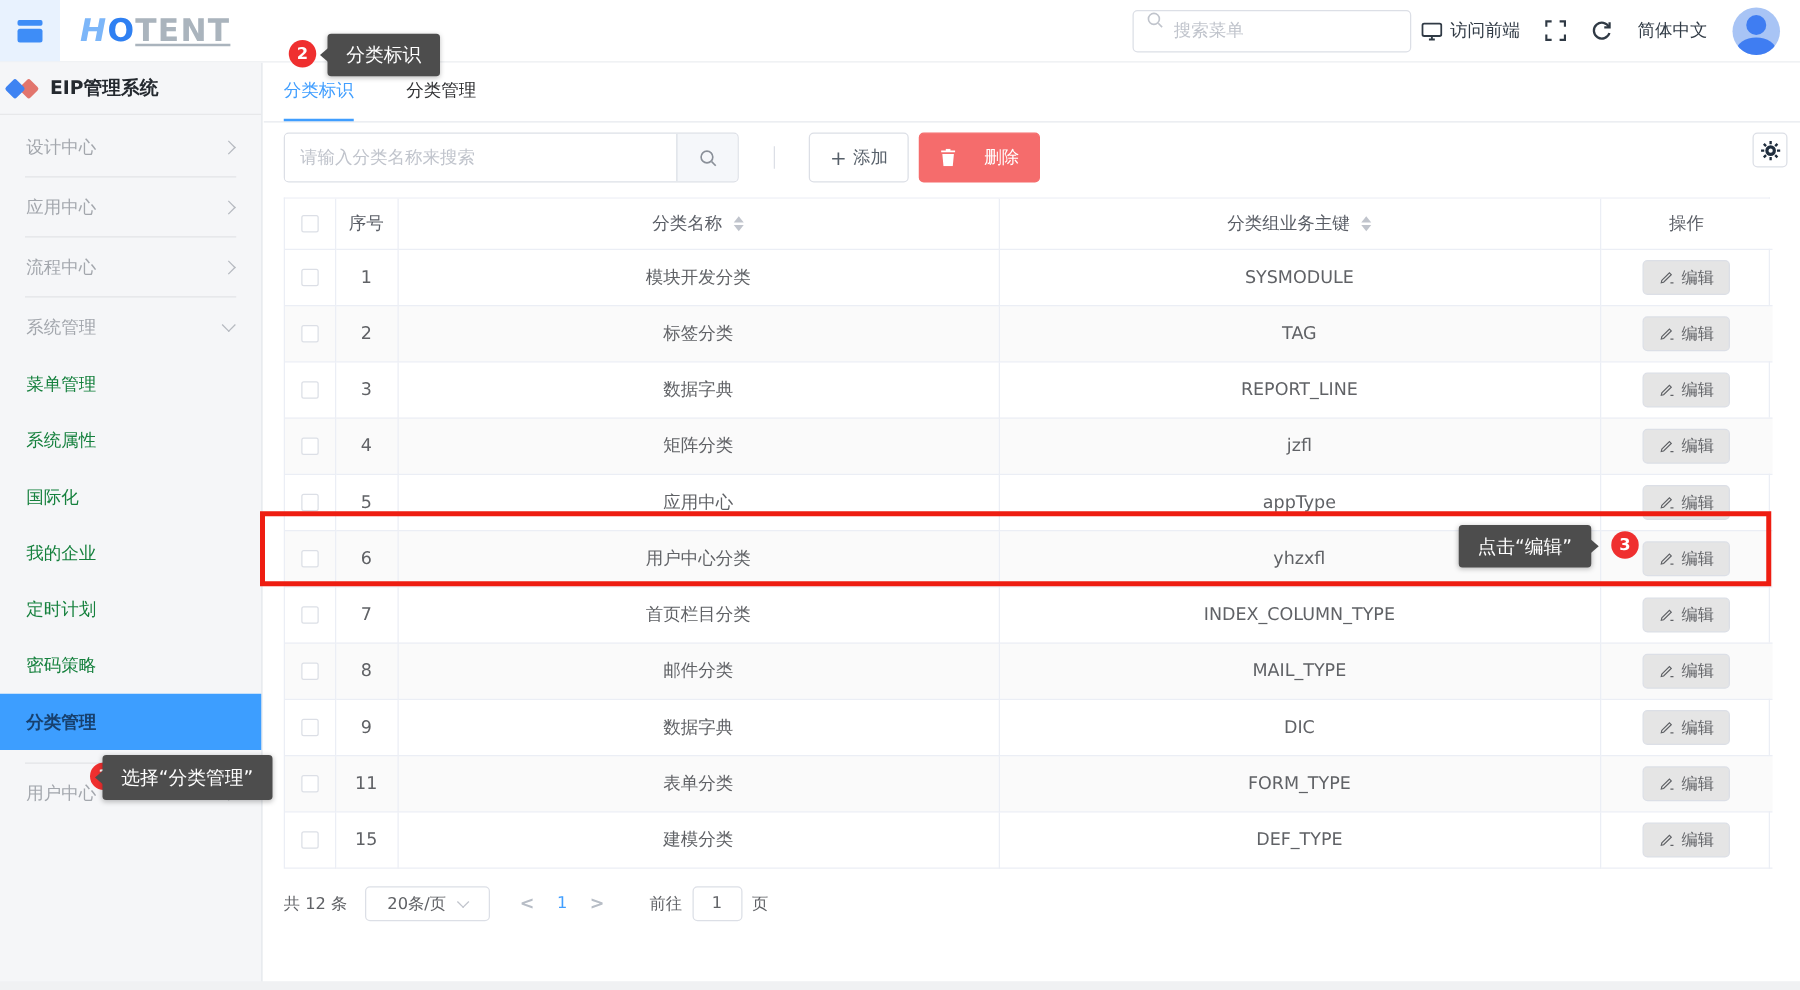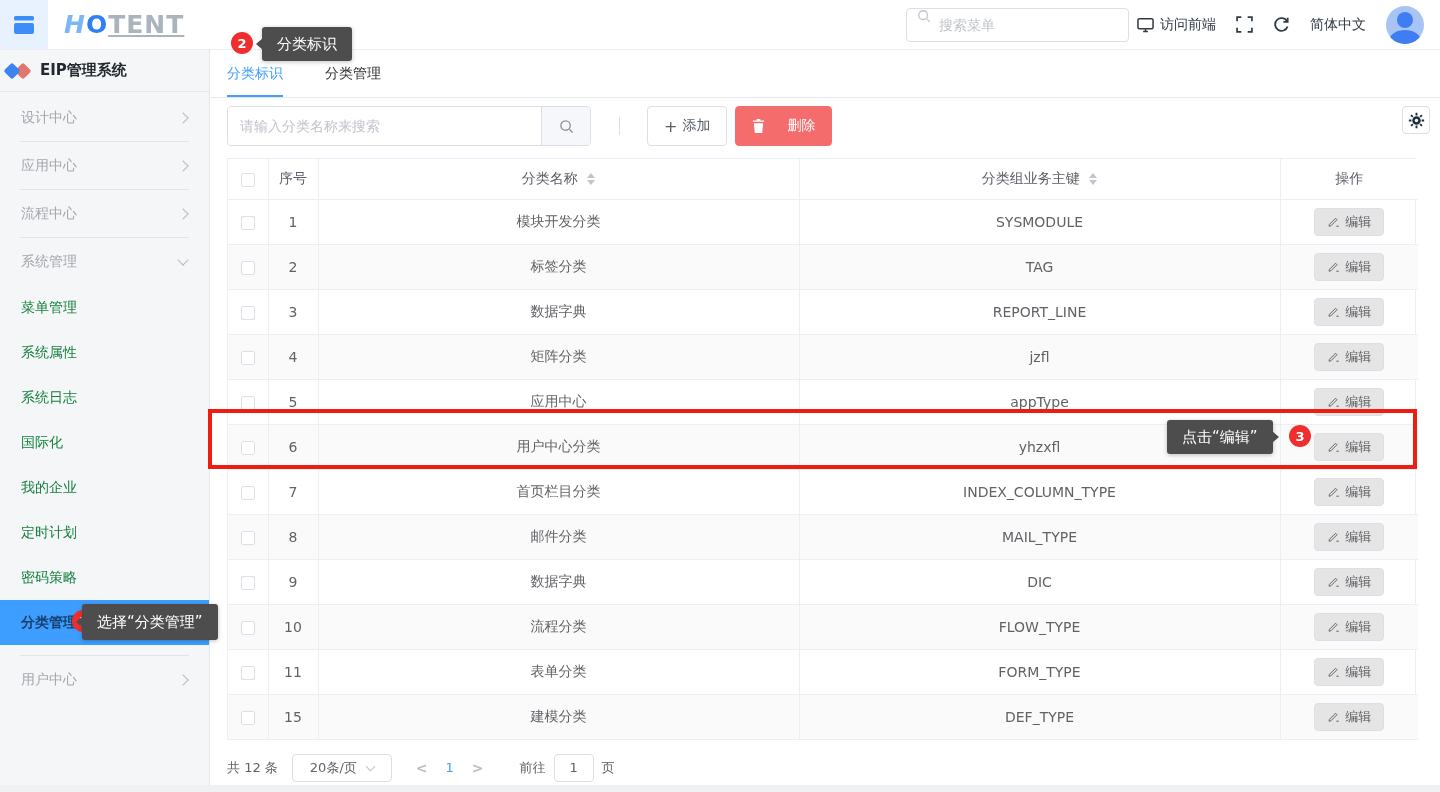--- a/index.html
+++ b/index.html
@@ -188,23 +188,20 @@
       <span>系统管理</span>
         <span class="chev down"></span>
     </div>
     <div class="m-sub">
         <span>菜单管理</span>
       </div>
     <div class="m-sub">
         <span>系统属性</span>
       </div>
     <div class="m-sub">
-        <span>系统日志</span>
-      </div>
-    <div class="m-sub">
         <span>国际化</span>
       </div>
     <div class="m-sub">
         <span>我的企业</span>
       </div>
     <div class="m-sub">
         <span>定时计划</span>
       </div>
     <div class="m-sub">
         <span>密码策略</span>
@@ -394,33 +391,20 @@
           <td><button class="edit-btn">
                 <svg width="13" height="13" viewBox="0 0 16 16" fill="none" stroke="#606266" stroke-width="1.2">
                   <path d="M3 11.5L10.5 4l1.8 1.8L4.8 13.3l-2.3.5z"></path>
                   <path d="M11.5 13.8h3"></path>
                 </svg>
                 <span>编辑</span>
               </button></td>
         </tr>
         <tr>
           <td class="c-check"><span class="cb"></span></td>
-          <td>10</td>
-          <td>流程分类</td>
-          <td>FLOW_TYPE</td>
-          <td><button class="edit-btn">
-                <svg width="13" height="13" viewBox="0 0 16 16" fill="none" stroke="#606266" stroke-width="1.2">
-                  <path d="M3 11.5L10.5 4l1.8 1.8L4.8 13.3l-2.3.5z"></path>
-                  <path d="M11.5 13.8h3"></path>
-                </svg>
-                <span>编辑</span>
-              </button></td>
-        </tr>
-        <tr>
-          <td class="c-check"><span class="cb"></span></td>
           <td>11</td>
           <td>表单分类</td>
           <td>FORM_TYPE</td>
           <td><button class="edit-btn">
                 <svg width="13" height="13" viewBox="0 0 16 16" fill="none" stroke="#606266" stroke-width="1.2">
                   <path d="M3 11.5L10.5 4l1.8 1.8L4.8 13.3l-2.3.5z"></path>
                   <path d="M11.5 13.8h3"></path>
                 </svg>
                 <span>编辑</span>
               </button></td>

